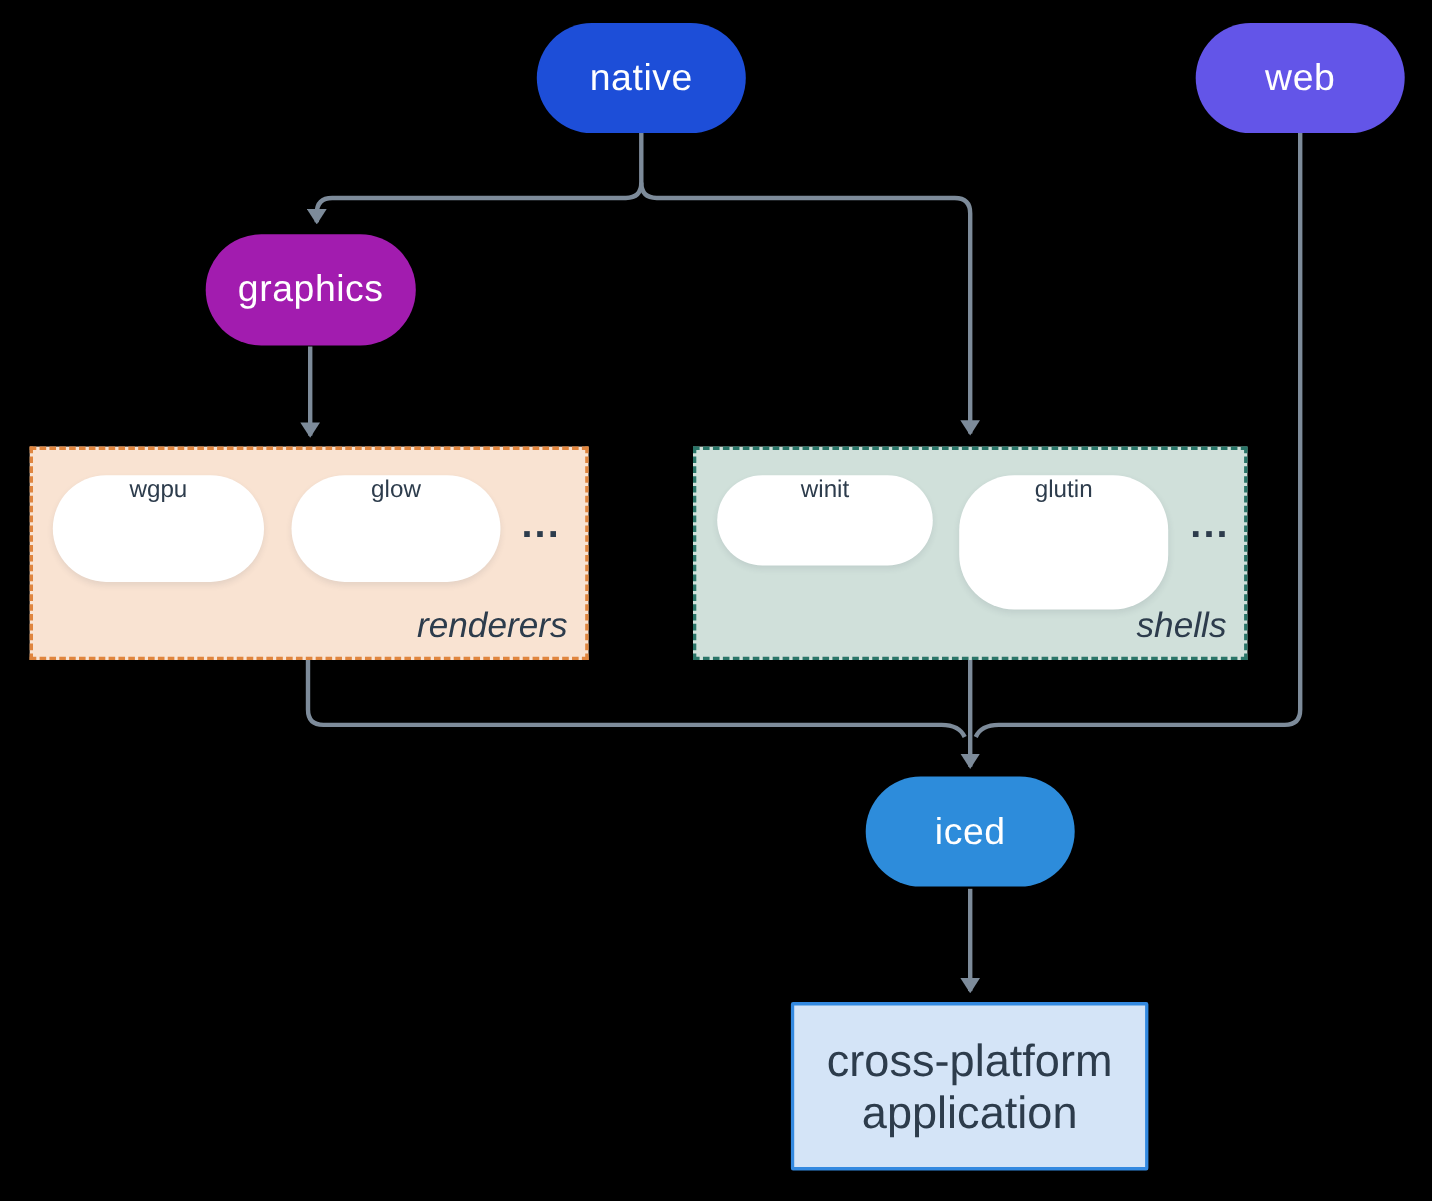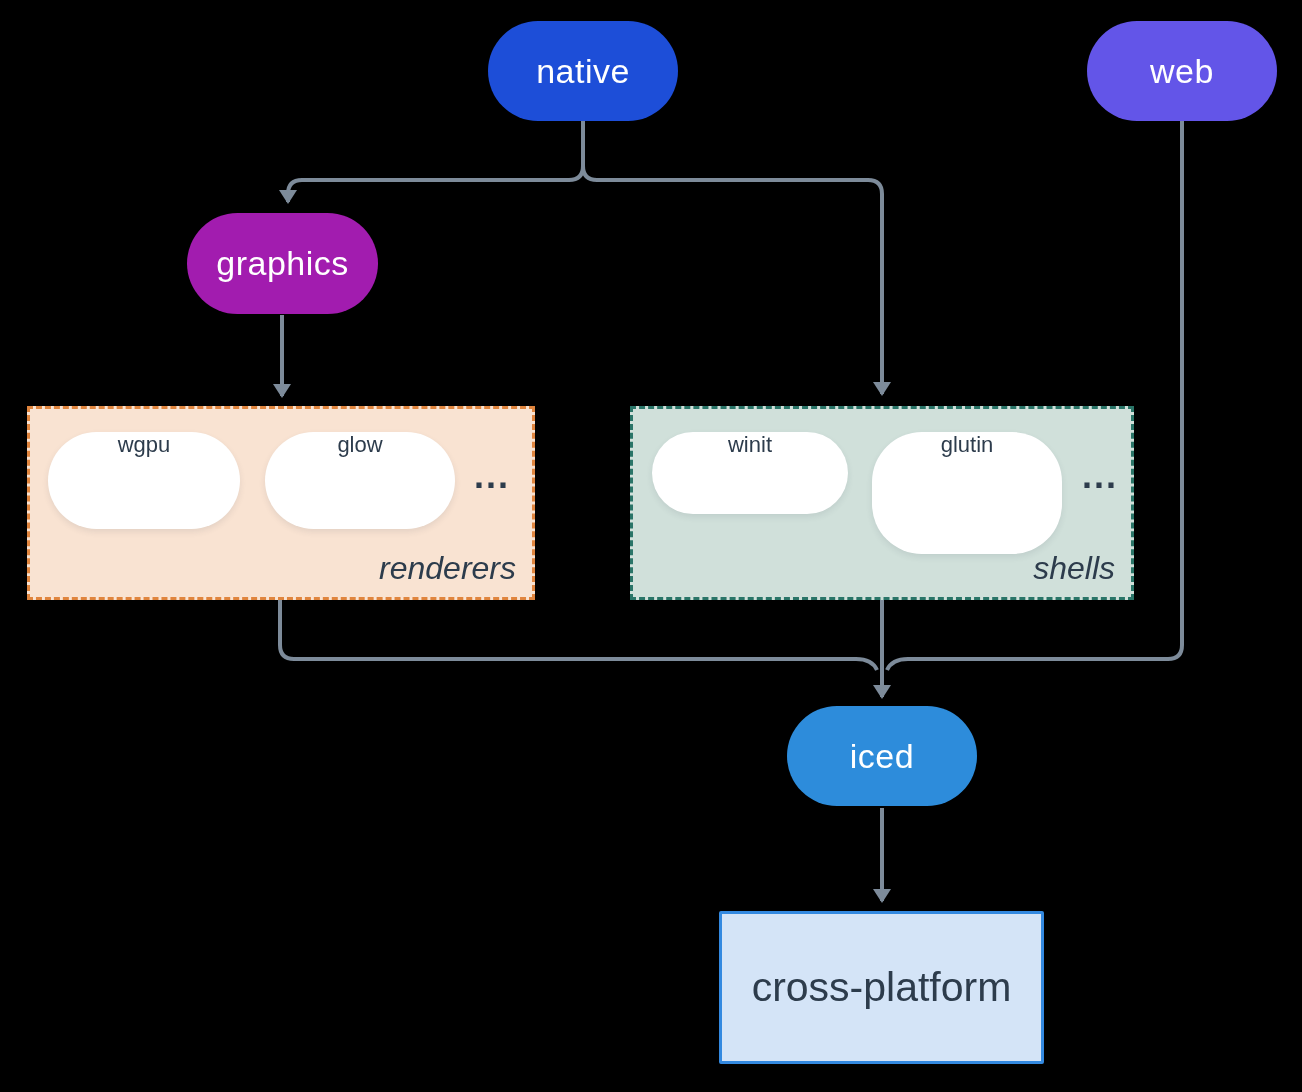--- a/index.html
+++ b/index.html
@@ -107,13 +107,14 @@
   <span>glutin</span>
 </div>
 <span class="ellipsis el-shells">...</span>
 
 <div class="pill pill-iced">
   <span>iced</span>
 </div>
 
 <div class="app-box">
   <span>cross-platform</span>
+  <span>application</span>
 </div>
 
 </body></html>

